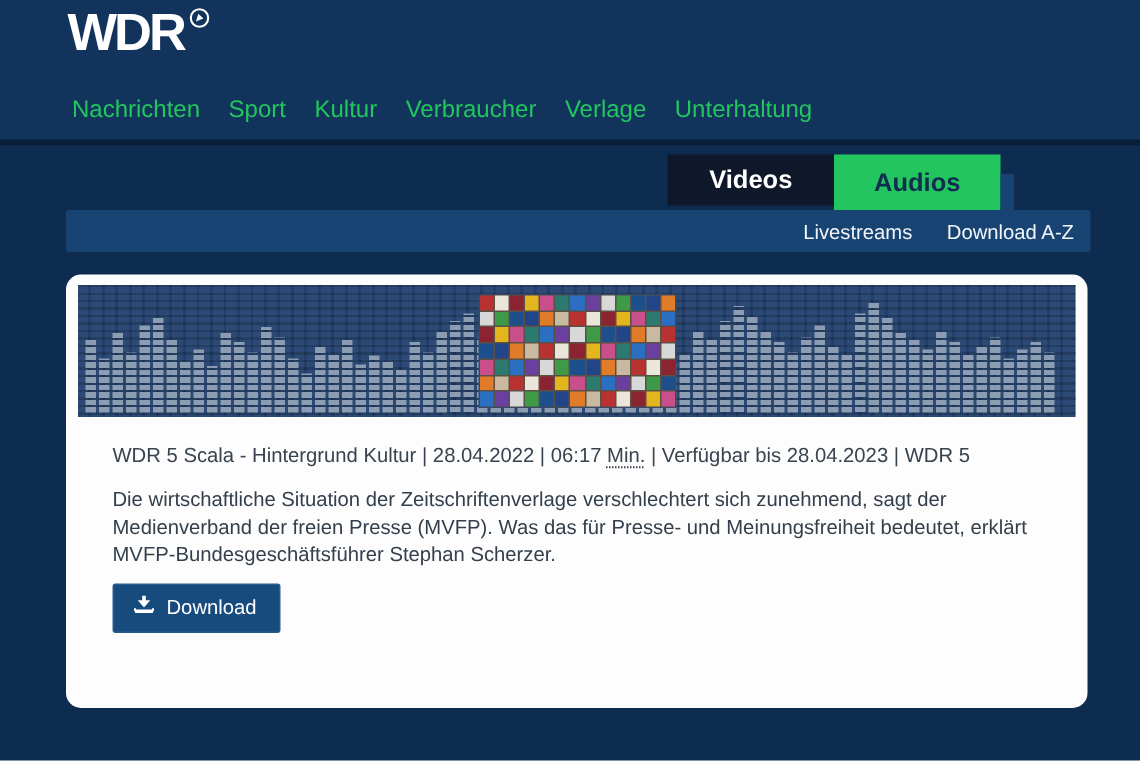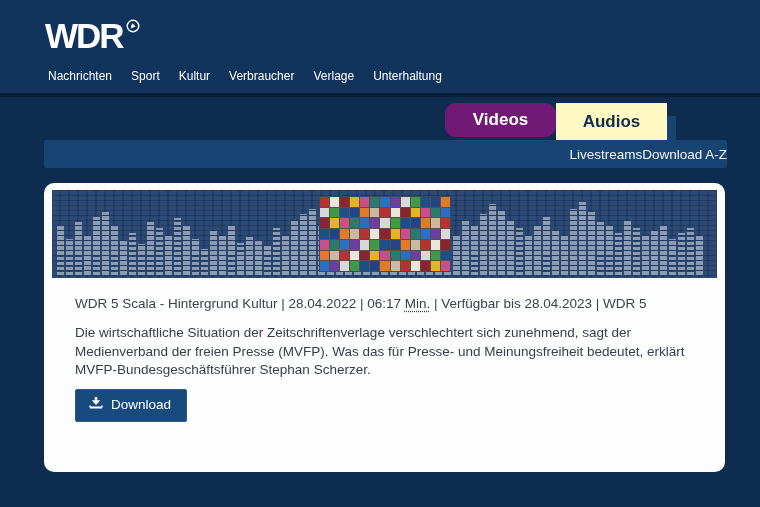--- a/index.html
+++ b/index.html
@@ -8,39 +8,39 @@
     background:#0e2c4f;
     font-family:"Liberation Sans",sans-serif;
     -webkit-font-smoothing:antialiased;
   }
 
   
   .site-header{
     position:absolute;top:0;left:0;width:760px;height:97px;
     background:#12345c;border-bottom:4px solid #081e38;box-sizing:border-box;
   }
-  .logo{position:absolute;left:45px;top:18px;display:flex;align-items:flex-start;cursor:pointer;}
+  .logo{position:absolute;left:45px;top:4px;display:flex;align-items:flex-start;cursor:pointer;}
   .logo-text{color:#fff;font-size:35px;font-weight:bold;letter-spacing:-2px;line-height:1;}
   .logo-mark{margin-left:3px;margin-top:1px;}
   .main-nav{position:absolute;left:48px;bottom:10px;display:flex;gap:19px;}
-  .main-nav a{color:#ffffff;font-size:12px;text-decoration:none;cursor:pointer;}
+  .main-nav a{color:#22c55e;font-size:16px;text-decoration:none;cursor:pointer;}
 
   
   .tabs{position:absolute;left:445px;top:103px;display:flex;height:34px;align-items:flex-start;}
   .tab{width:111px;height:34px;display:flex;align-items:center;justify-content:center;
        font-size:17px;font-weight:bold;cursor:pointer;}
-  .tab-videos{background:#701a75;color:#ffffff;border-radius:11px;}
-  .tab-audios{background:#fef9c3;color:#10骑2d50;color:#102d50;height:37px;}
+  .tab-videos{background:#0f172a;color:#ffffff;}
+  .tab-audios{background:#22c55e;color:#10骑2d50;color:#102d50;height:37px;}
   .tab-notch{width:9px;height:24px;background:#174472;align-self:flex-end;margin-bottom:-3px;}
 
   
   .subnav{
     position:absolute;left:44px;top:140px;width:683px;height:28px;box-sizing:border-box;
     background:#174472;border-radius:2px;
-    display:flex;justify-content:flex-end;align-items:center;
+    display:flex;justify-content:flex-end;align-items:center;gap:23px;padding-right:11px;
   }
   .subnav a{color:#f2f5f9;font-size:13.5px;text-decoration:none;cursor:pointer;}
 
   
   .card{
     position:absolute;left:44px;top:183px;width:681px;height:289px;box-sizing:border-box;
     background:#fdfdfd;border-radius:10px;padding:7px 8px;overflow:hidden;
   }
 
   

